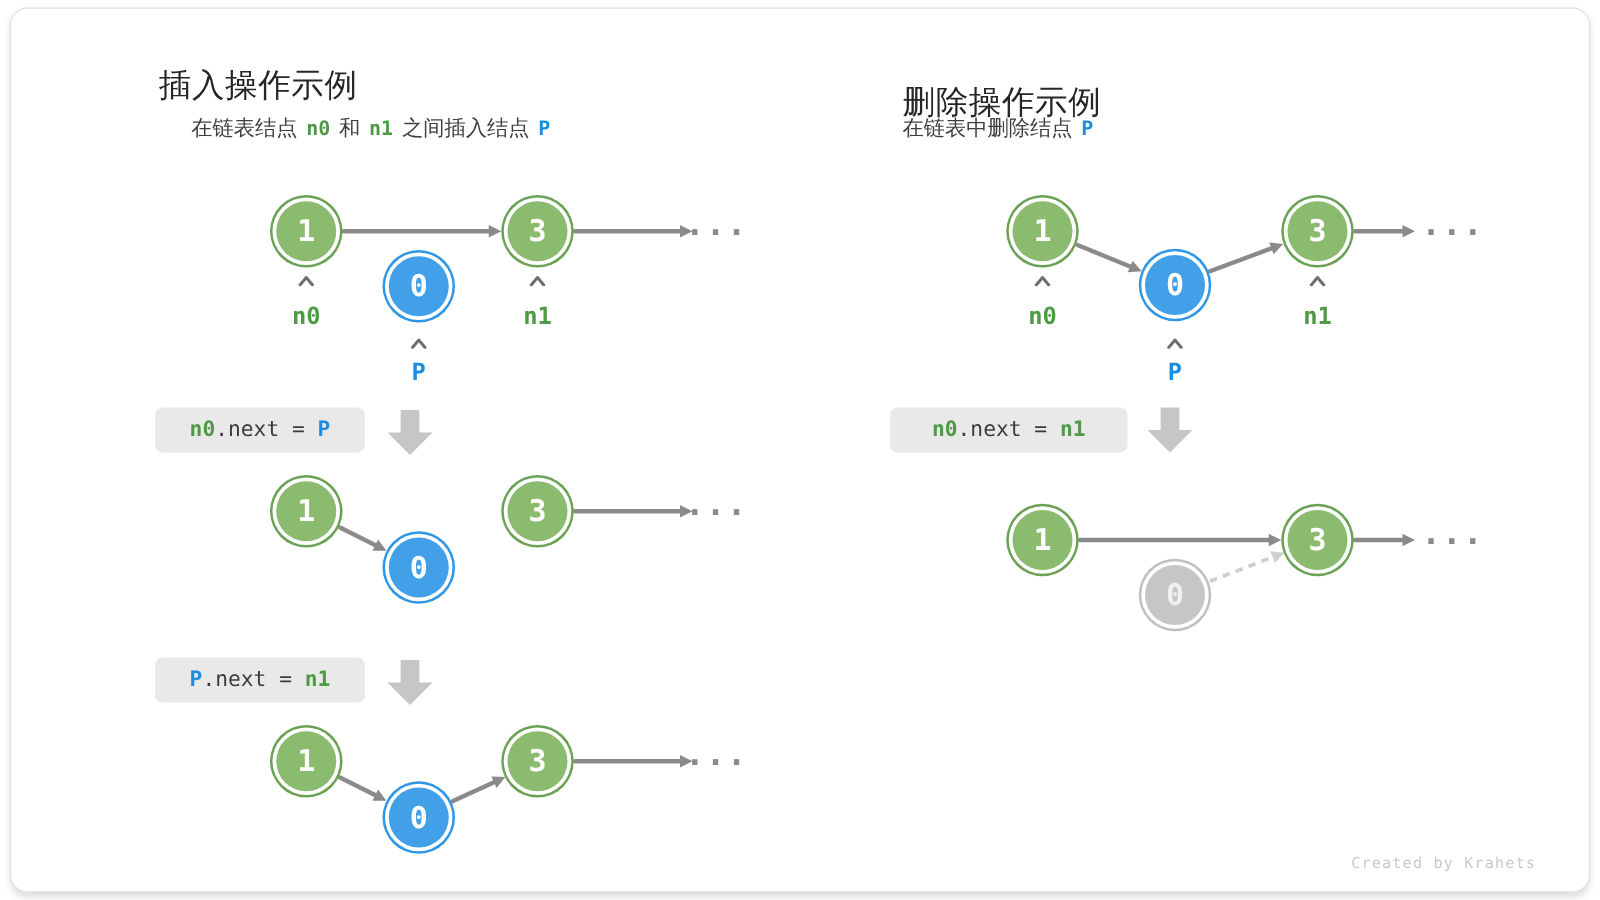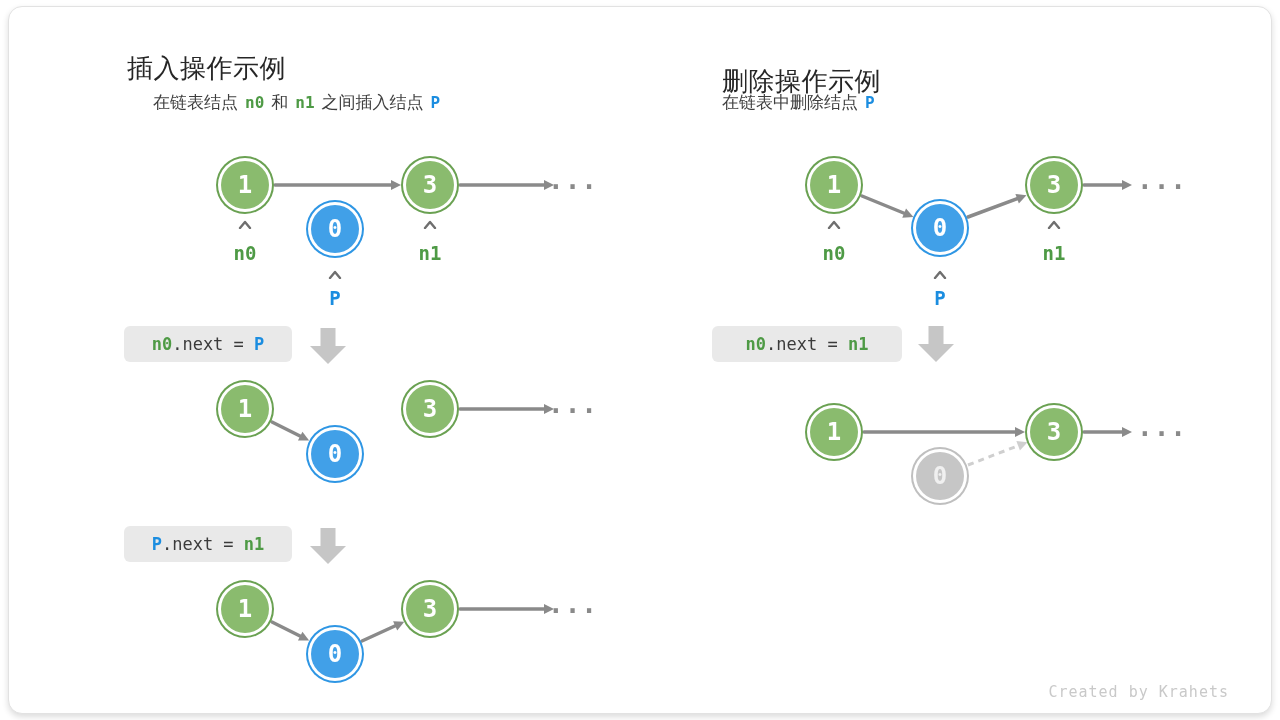--- a/index.html
+++ b/index.html
@@ -23,21 +23,21 @@
   .nlabel-blue{color:#1b8de0;}
   .caret{position:absolute;width:14px;height:9px;}
   .dots{position:absolute;width:48px;height:26px;line-height:26px;text-align:center;
     font-family:"DejaVu Sans Mono","Liberation Mono",monospace;font-weight:700;font-size:26px;color:#8a8a8a;letter-spacing:1px;}
   .codebox{position:absolute;height:36px;background:#e9e9e9;border-radius:6px;box-sizing:border-box;
     display:flex;align-items:center;justify-content:center;white-space:pre;
     font-family:"DejaVu Sans Mono","Liberation Mono",monospace;font-size:17px;color:#3b3b3b;}
   .codebox .kw{font-weight:700;}
   #arrows{position:absolute;left:0;top:0;pointer-events:none;}
   .credit{position:absolute;right:42px;top:676px;font-family:"DejaVu Sans Mono","Liberation Mono",monospace;
-    font-size:15px;color:#c9c9c9;letter-spacing:1px;}
+    font-size:12px;color:#c9c9c9;letter-spacing:1px;}
 </style>
 </head>
 <body>
 
 <div id="card">
 
   <svg id="arrows" width="1280" height="720">
     <defs>
       <marker id="ah" markerUnits="userSpaceOnUse" markerWidth="12" markerHeight="12" viewBox="0 0 12 12" refX="3" refY="6" orient="auto">
         <path d="M1,1 L11,6 L1,11 Z" fill="#8a8a8a"></path>

